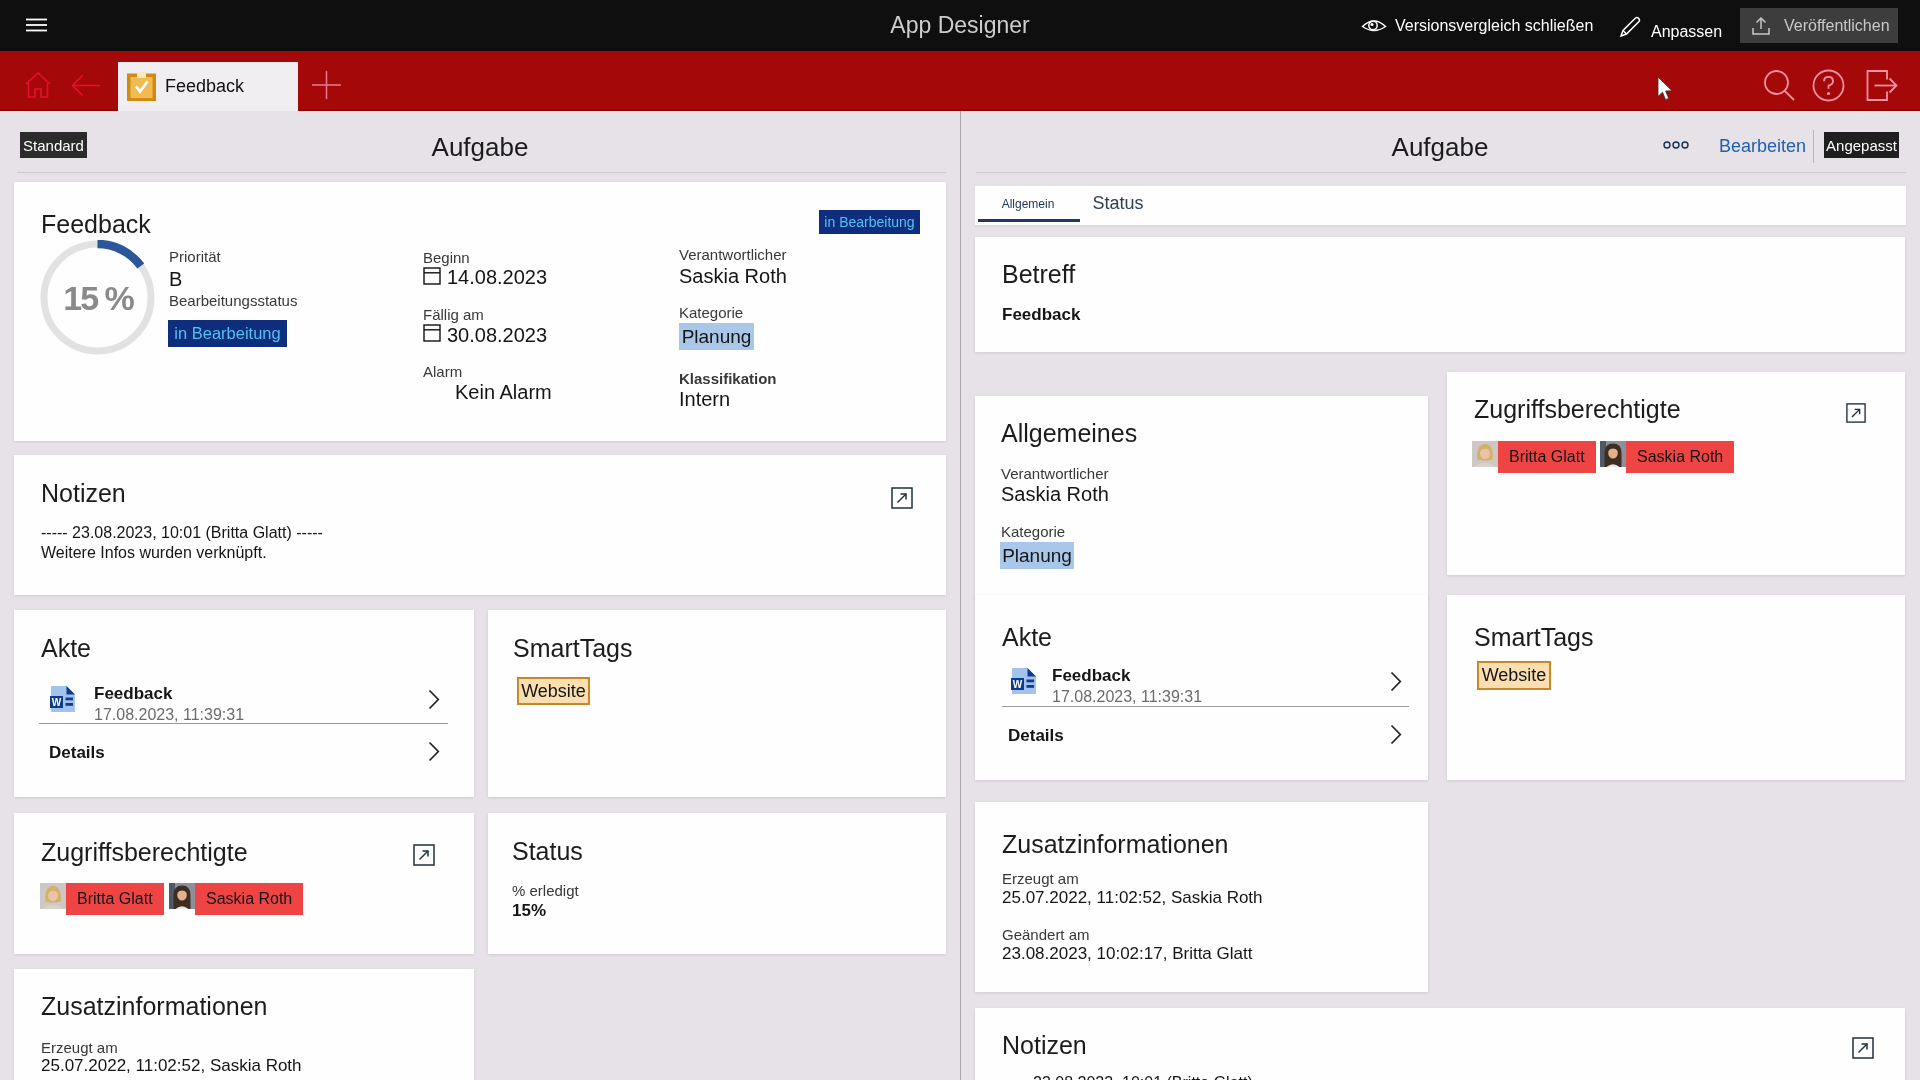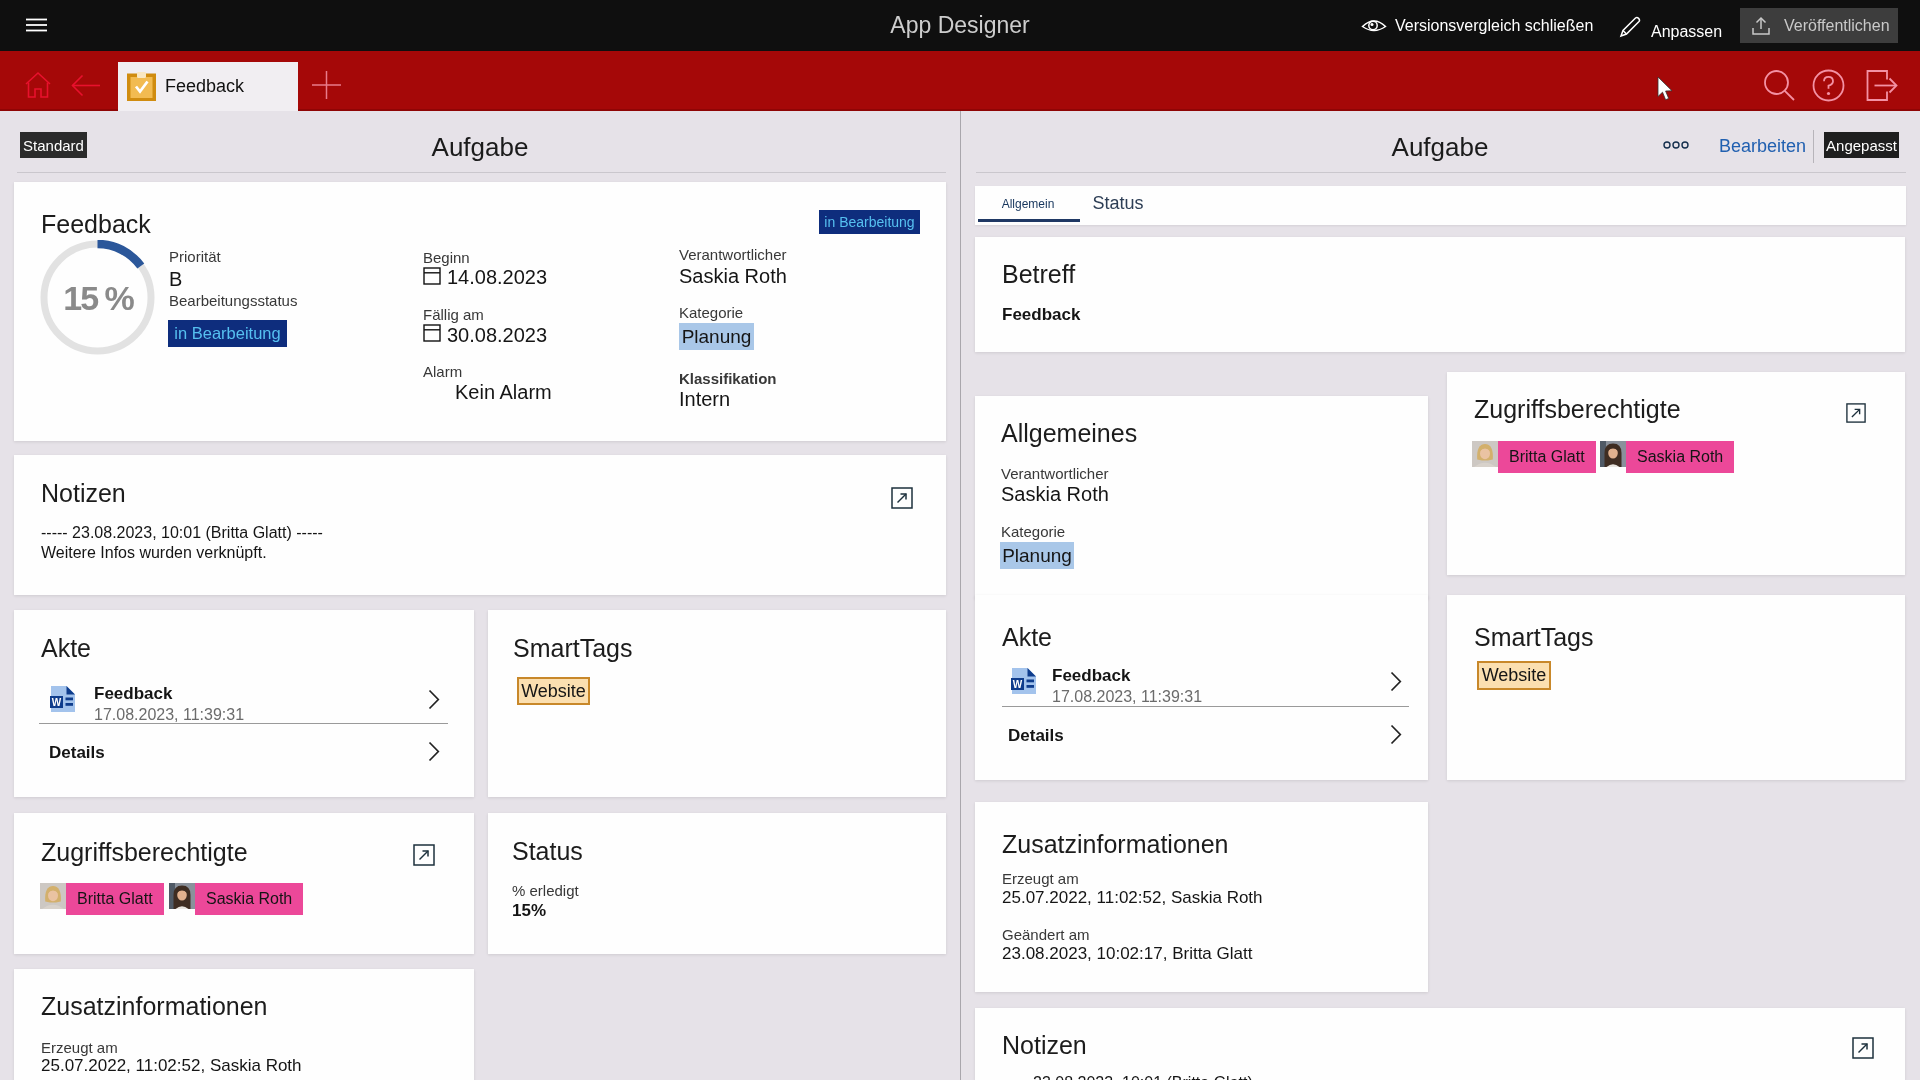--- a/index.html
+++ b/index.html
@@ -10,21 +10,21 @@
 .ctitle { position:absolute; font-size:25px; color:#1c1c1c; white-space:nowrap; }
 .lbl { position:absolute; font-size:15px; color:#383838; white-space:nowrap; }
 .val { position:absolute; font-size:20px; color:#151515; white-space:nowrap; }
 .val17 { position:absolute; font-size:17px; color:#151515; white-space:nowrap; }
 .bold17 { position:absolute; font-size:17px; font-weight:bold; color:#151515; white-space:nowrap; }
 .graydate { position:absolute; font-size:16px; color:#6b6b6b; white-space:nowrap; }
 .navy-badge { position:absolute; background:#0e2d7d; color:#56c0f0; display:flex; align-items:center; justify-content:center; white-space:nowrap; }
 .blue-badge { position:absolute; background:#a9c7e8; color:#151515; font-size:19px; display:flex; align-items:center; justify-content:center; white-space:nowrap; }
 .peach-badge { position:absolute; background:#fbdfb0; border:2px solid #c8882a; color:#151515; font-size:18px; display:flex; align-items:center; justify-content:center; white-space:nowrap; }
 .chip { position:absolute; display:flex; height:26px; }
-.chipname { background:#ec4899; color:#151515; font-size:16px; display:flex; align-items:center; padding:16px 11px; white-space:nowrap; }
+.chipname { background:#ef4444; color:#151515; font-size:16px; display:flex; align-items:center; padding:16px 11px; white-space:nowrap; }
 </style>
 </head>
 <body>
 
 <div class="abs" style="left:0;top:0;width:1920px;height:51px;background:#0f0f0f;">
   <svg class="abs" style="left:26px;top:14px;" width="22" height="22" viewBox="0 0 22 22">
     <g stroke="#ffffff" stroke-width="1.8" fill="none">
       <line x1="0" y1="5.5" x2="21" y2="5.5"></line>
         <line x1="0" y1="11" x2="21" y2="11"></line>
         <line x1="0" y1="16.5" x2="21" y2="16.5"></line>

